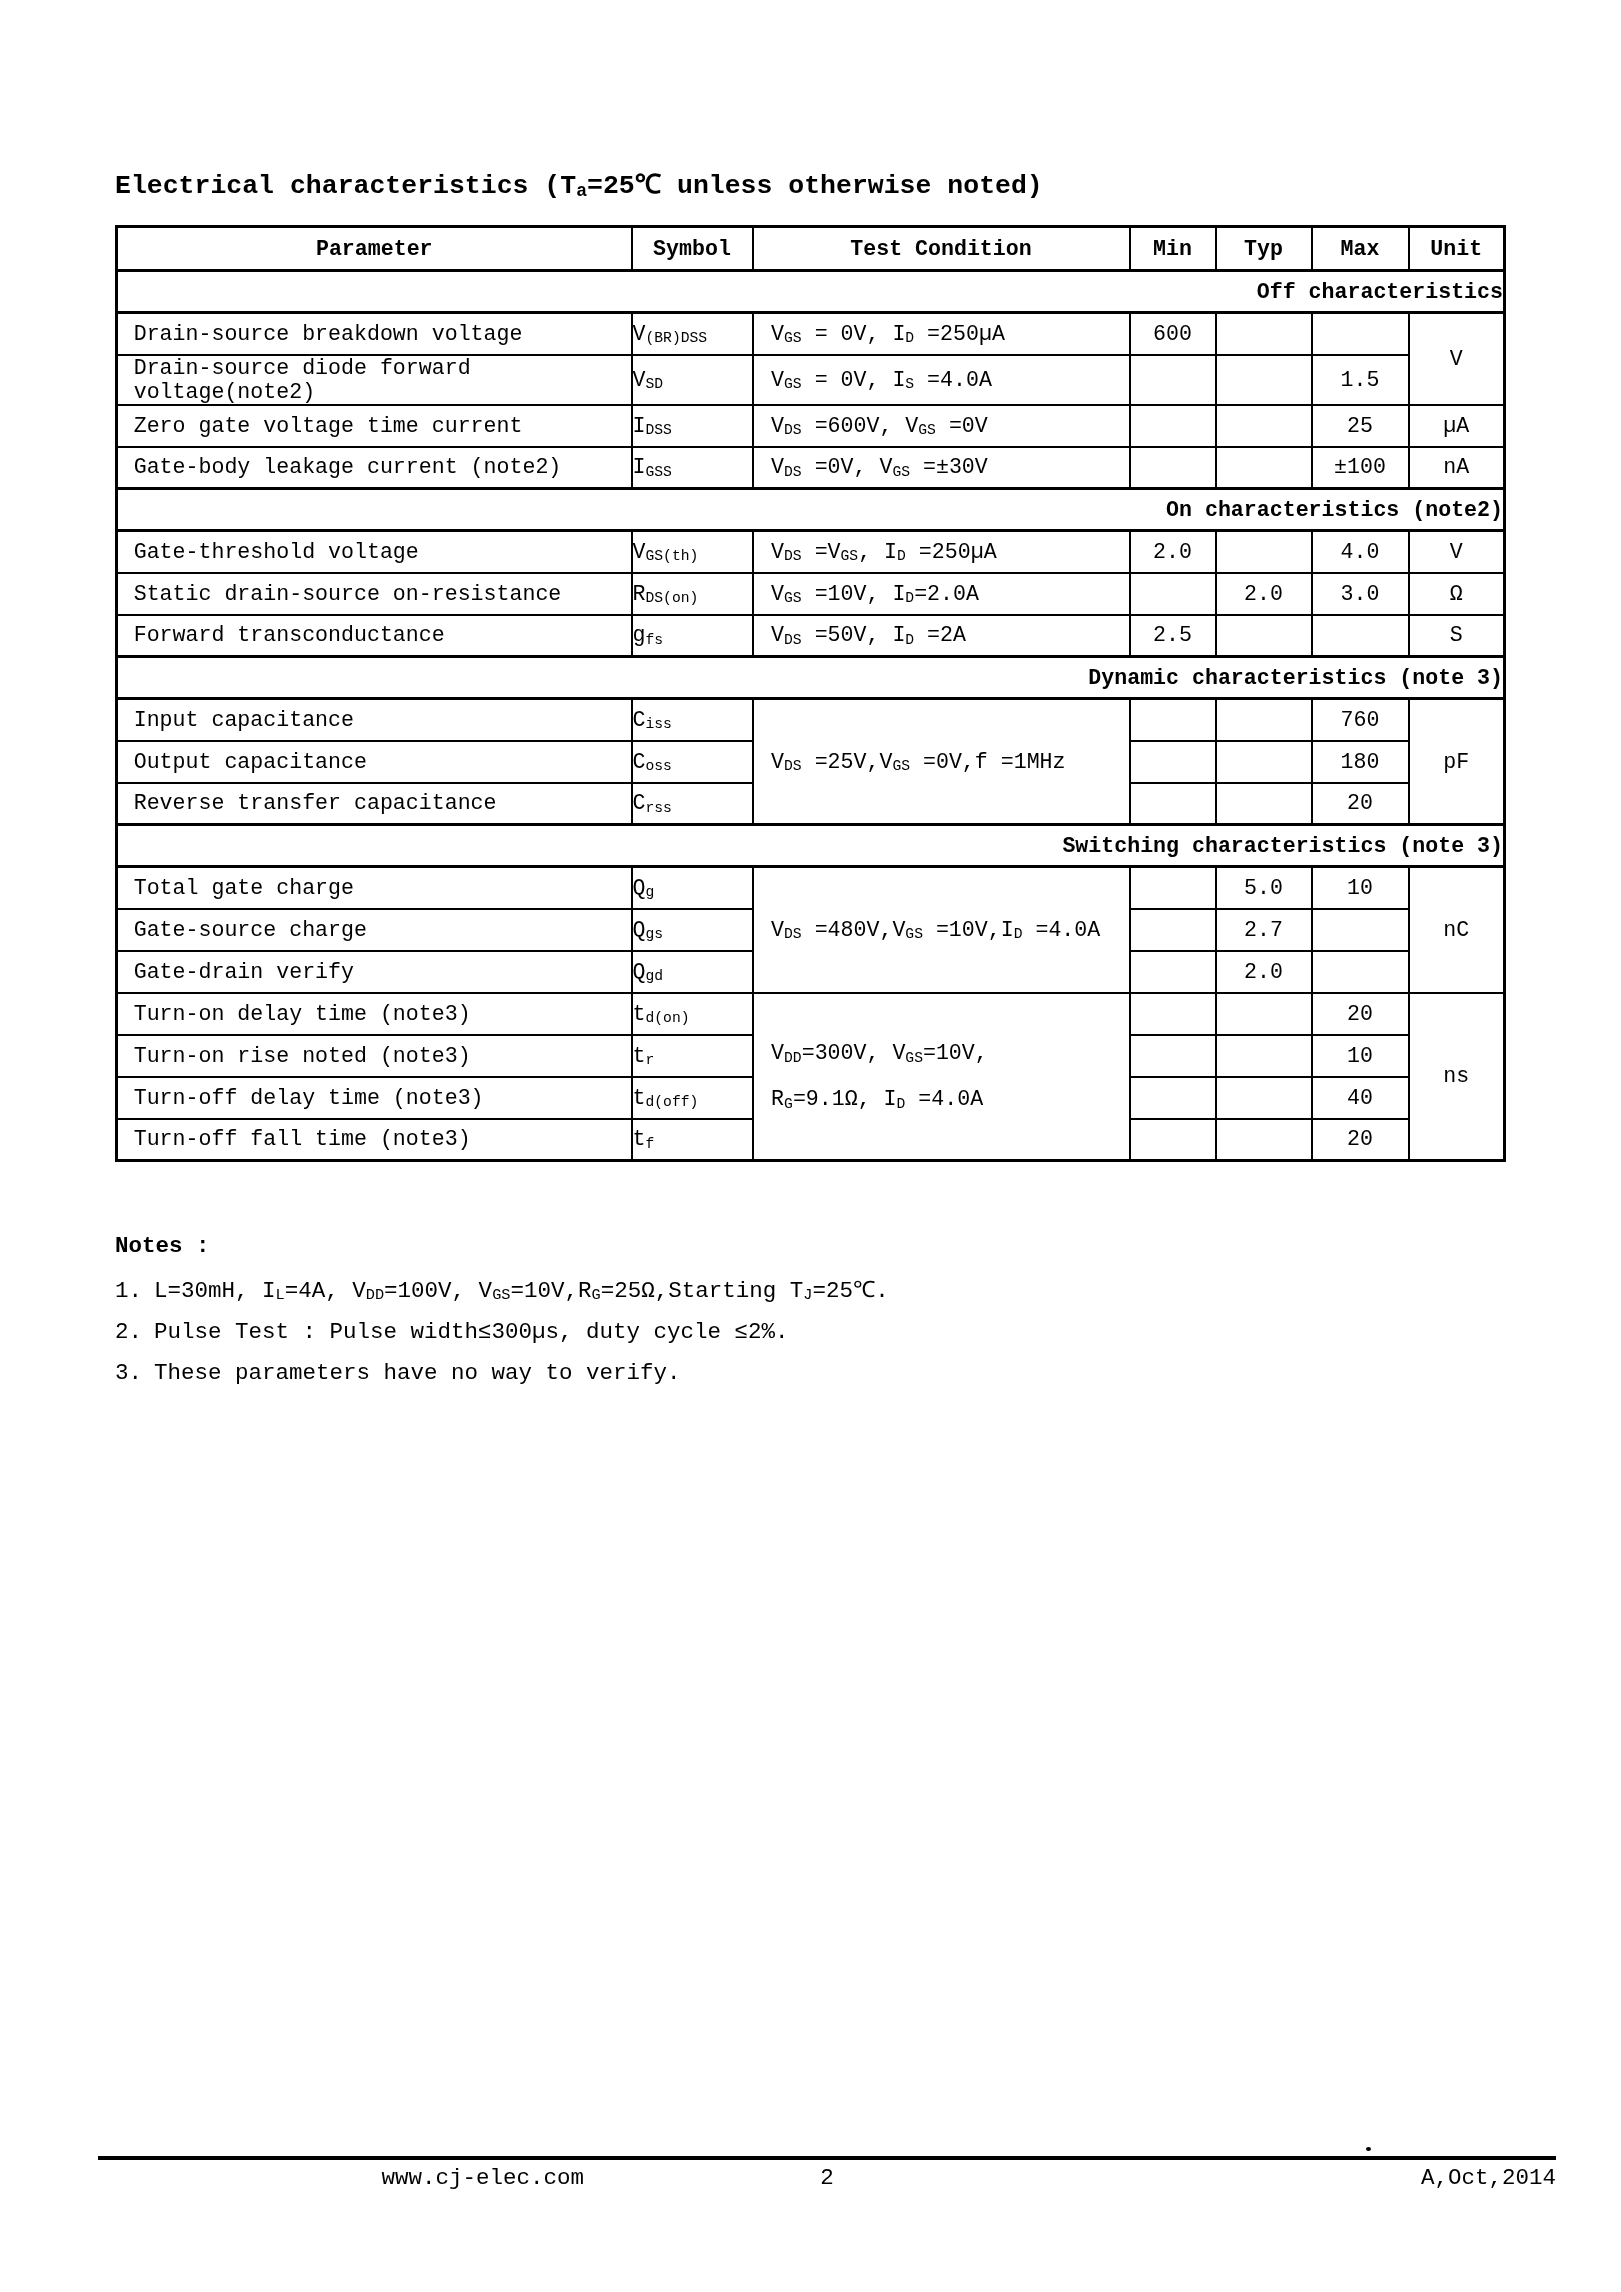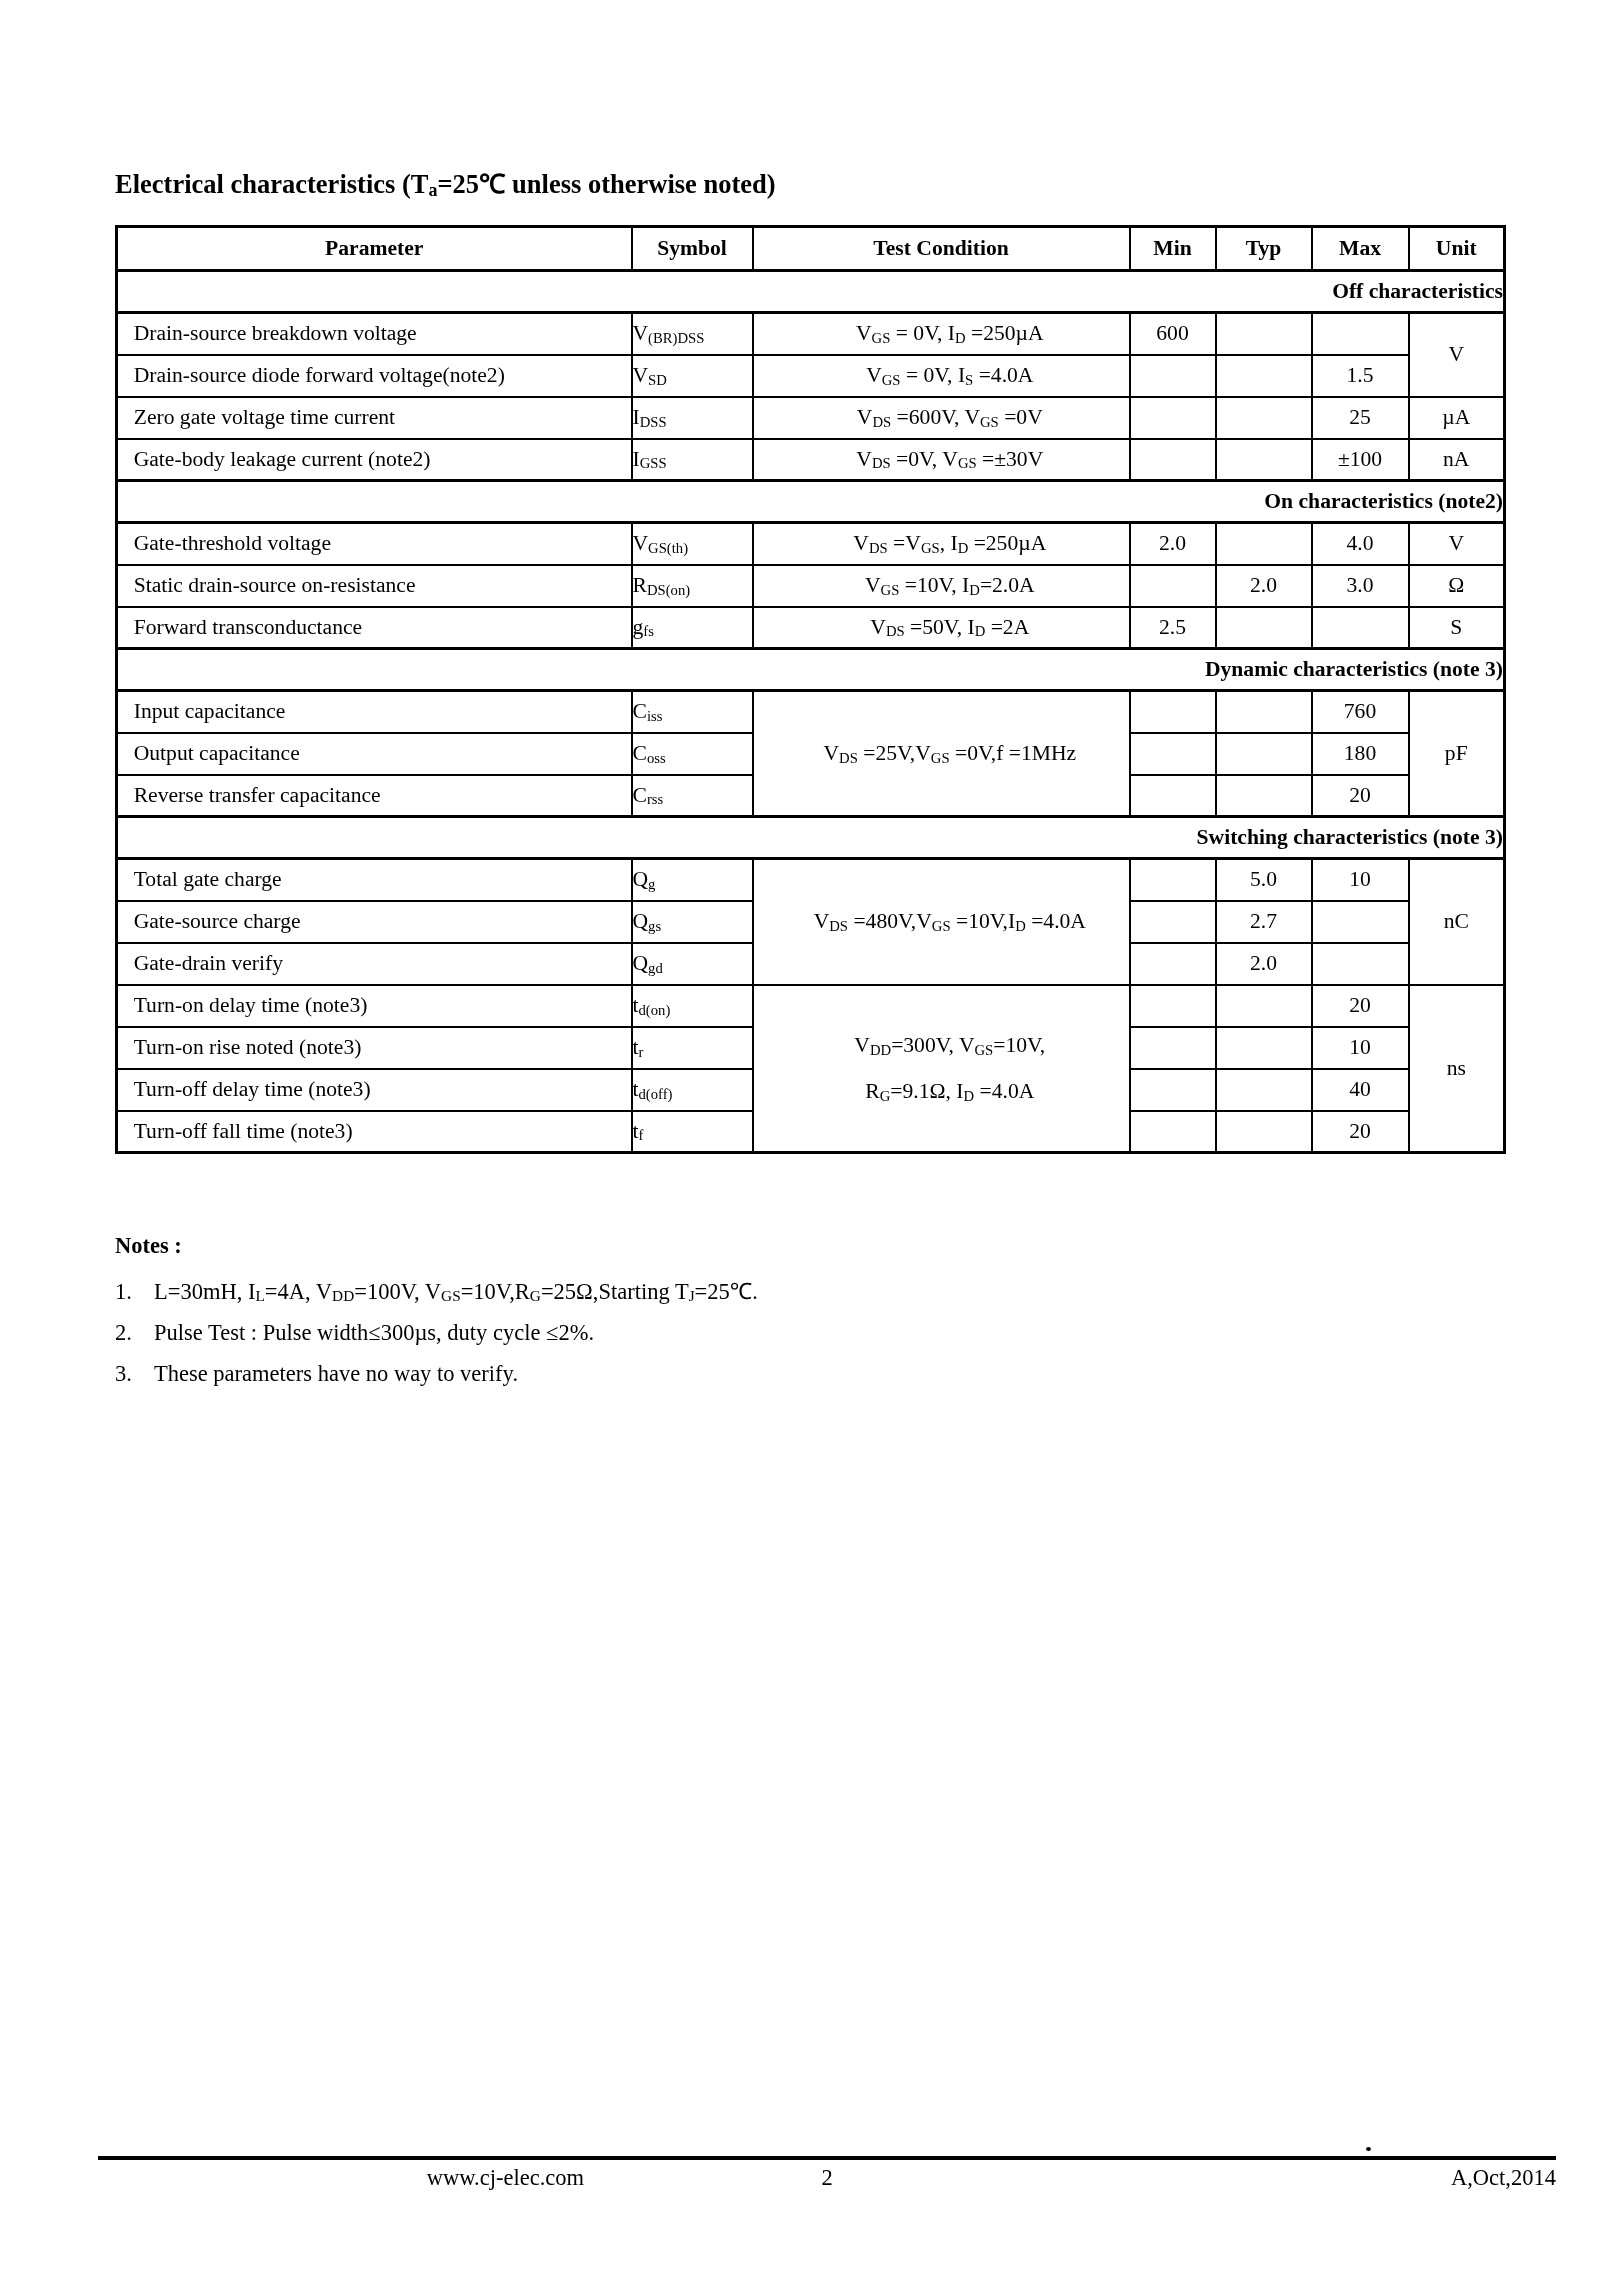--- a/index.html
+++ b/index.html
@@ -2,21 +2,21 @@
 <html><head>
 <meta charset="utf-8">
 <style>
   html, body { margin: 0; padding: 0; background: #ffffff; }
   .page {
     position: relative;
     width: 1621px;
     height: 2293px;
     background: #ffffff;
     color: #000;
-    font-family: Liberation Serif, serif;
+    font-family: Liberation Mono, monospace;
     overflow: hidden;
   }
   .page-title {
     position: absolute;
     left: 115px;
     top: 165px;
     font-size: 26.5px;
     font-weight: bold;
     white-space: nowrap;
   }
@@ -40,21 +40,21 @@
     font-size: 21.6px;
     vertical-align: middle;
     padding: 0;
     overflow: hidden;
   }
   .char-table thead tr { height: 44px; }
   .char-table thead th { font-weight: bold; text-align: center; border-bottom-width: 3.9px; }
   .char-table tbody tr { height: 42px; }
   .char-table td.param { text-align: left; padding-left: 15.7px; }
   .char-table td.symbol { text-align: left; }
-  .char-table td.cond { text-align: center; padding-left: 17.6px; }
+  .char-table td.cond { text-align: left; padding-left: 17.6px; }
   .char-table td.num { text-align: center; }
   .char-table tr.section-row td {
     border-top-width: 3.9px;
     border-bottom-width: 3.9px;
     font-weight: bold;
     text-align: right;
     padding-left: 17.6px;
   }
   .char-table td.cond.multiline { line-height: 46px; }
   .notes { position: absolute; left: 115px; top: 1233px; font-size: 22.5px; }

